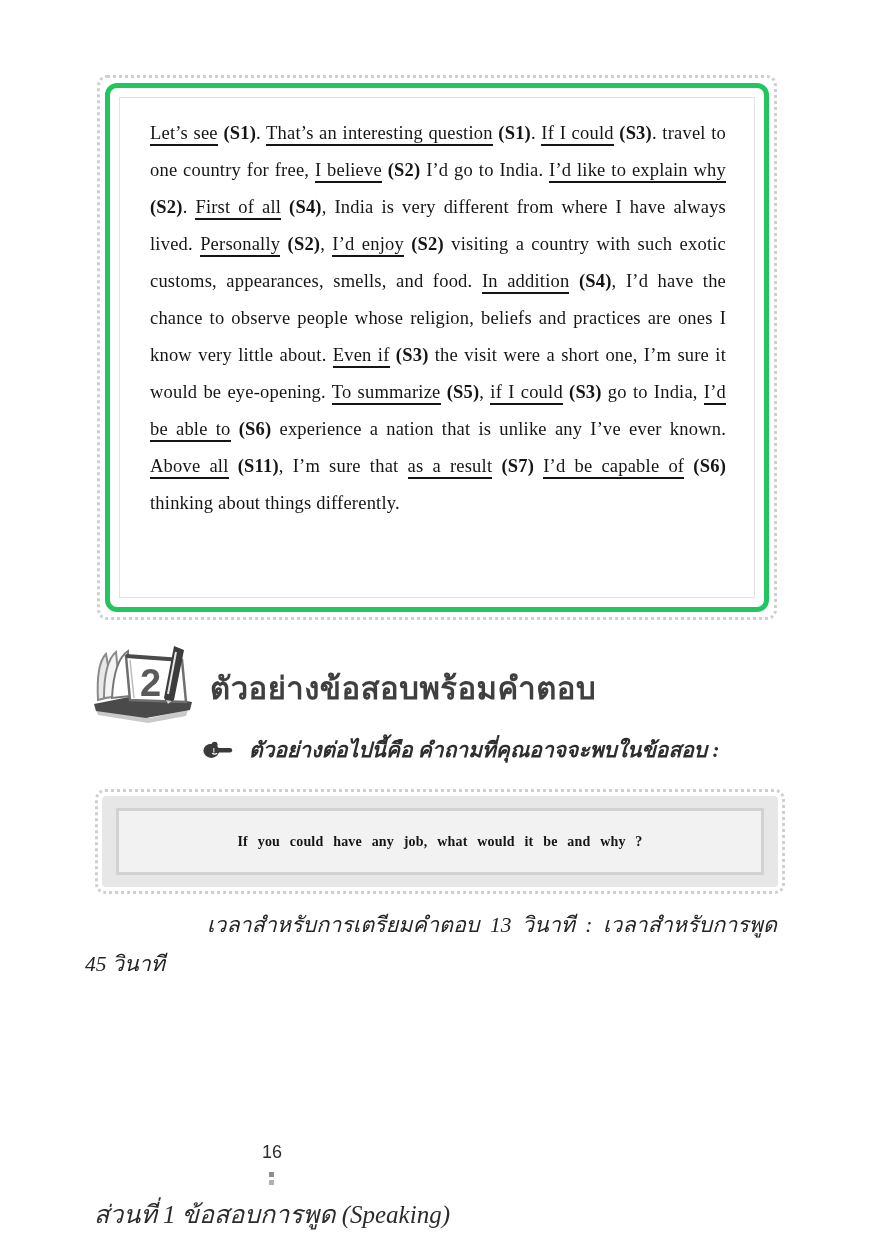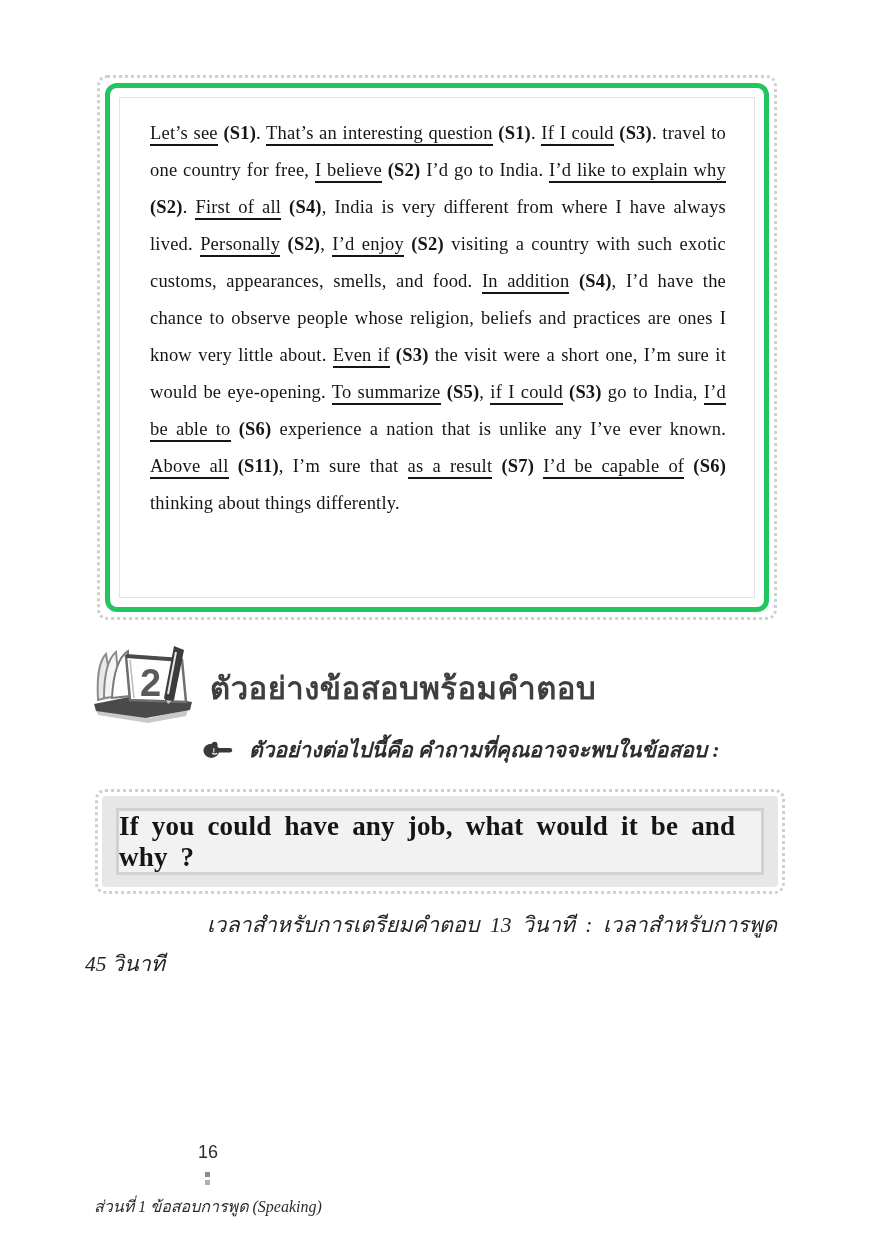--- a/index.html
+++ b/index.html
@@ -88,21 +88,21 @@
     padding: 12px 14px;
   }
   .question-inner {
     height: 100%;
     background: #f2f2f2;
     border: 3px solid #d2d2d2;
     display: flex; align-items: center; justify-content: center;
   }
   .question-text {
     font-weight: 700;
-    font-size: 27px;
+    font-size: 14px;
     color: #151515;
     word-spacing: 6px;
     letter-spacing: 0.2px;
   }
 
   
   .thai-note {
     position: absolute; left: 85px; width: 692px;
     font-style: italic;
     font-size: 21.5px;
@@ -126,21 +126,21 @@
     font-size: 18px; color: #2c2c2c;
   }
   .footer-sep { display: flex; flex-direction: column; gap: 3px; }
   .footer-sep i {
     display: block; width: 5px; height: 5px;
   }
   .footer-sep i:first-child { background: #8d8d8d; }
   .footer-sep i:last-child  { background: #b0b0b0; }
   .footer-label {
     font-style: italic;
-    font-size: 16px;
+    font-size: 25px;
     color: #2c2c2c;
   }
 </style>
 </head>
 <body>
 
 <div class="page">
 
   <div class="answer-box stamp-edge">
     <div class="answer-frame">

